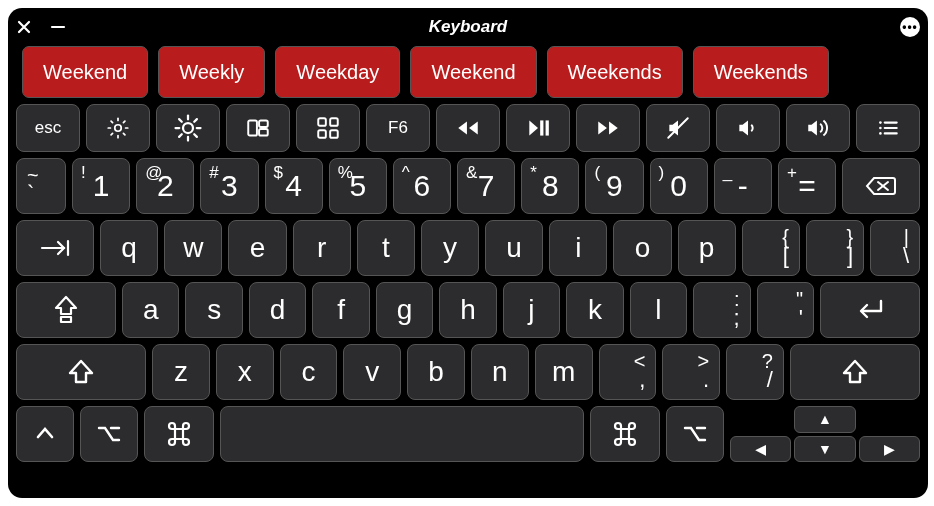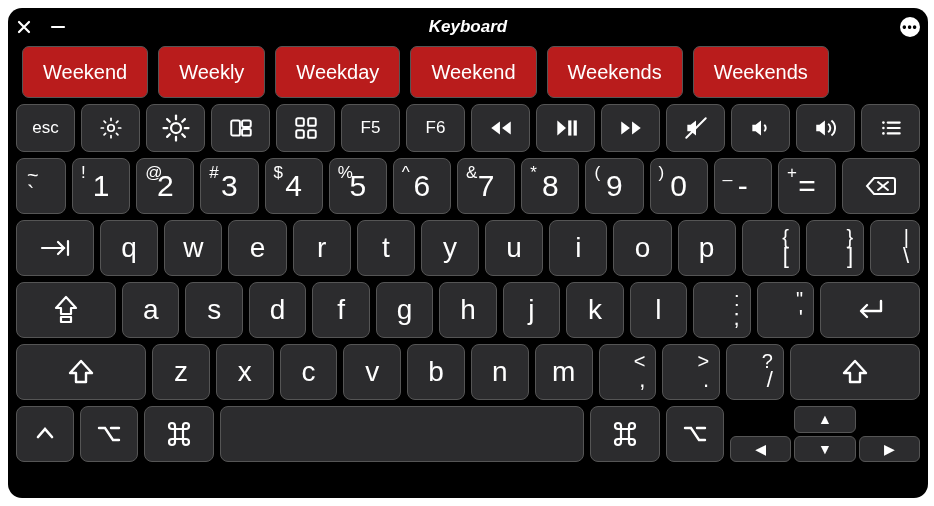--- a/index.html
+++ b/index.html
@@ -194,21 +194,20 @@
         </svg>
     </div>
     <div class="key" style="flex:1">
       <svg class="icon" viewBox="0 0 24 24" fill="none" stroke="#fff" stroke-width="1.8">
           <rect x="3" y="3" width="7" height="7" rx="1.5"></rect>
           <rect x="14" y="3" width="7" height="7" rx="1.5"></rect>
           <rect x="3" y="14" width="7" height="7" rx="1.5"></rect>
           <rect x="14" y="14" width="7" height="7" rx="1.5"></rect>
         </svg>
     </div>
-    <div class="key fn" style="flex:1">F5</div>
     <div class="key fn" style="flex:1">F6</div>
     <div class="key" style="flex:1">
       <svg class="icon" viewBox="0 0 24 24" fill="#fff">
           <path d="M11 6 L3 12 L11 18 Z"></path>
           <path d="M21 6 L13 12 L21 18 Z"></path>
         </svg>
     </div>
     <div class="key" style="flex:1">
       <svg class="icon" viewBox="0 0 24 24" fill="#fff">
           <path d="M4 5 L12 12 L4 19 Z"></path>

